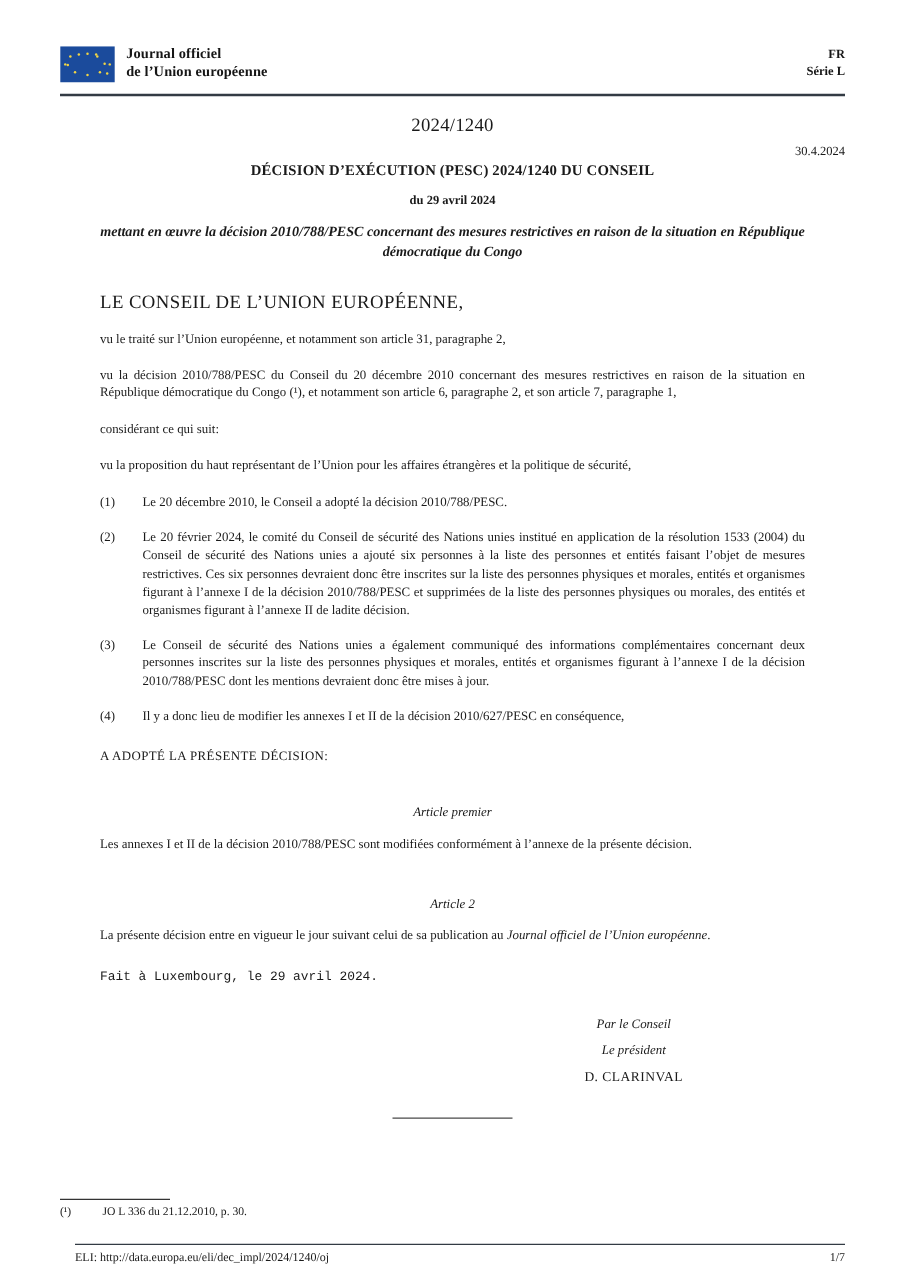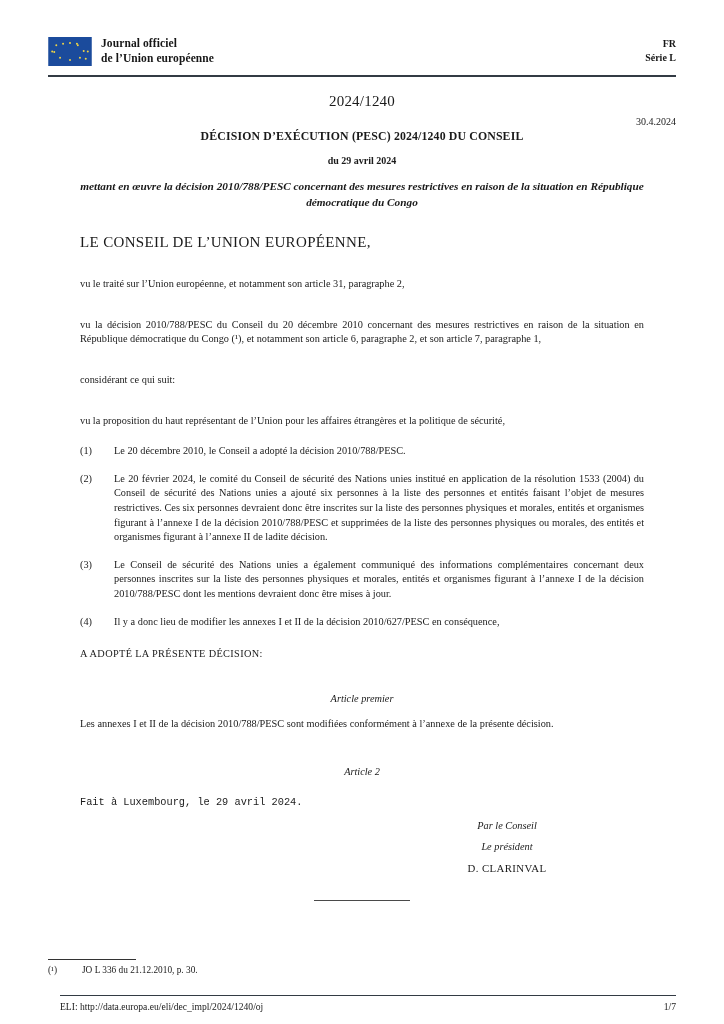--- a/index.html
+++ b/index.html
@@ -110,21 +110,21 @@
   }
   .smallcaps {
     font-size: 15px;
     font-variant: small-caps;
     letter-spacing: .35px;
   }
   .para {
     font-size: 10.3px;
     line-height: 1.42;
     text-align: justify;
-    margin-top: 26px;
+    margin-top: 14px;
   }
 
   .num-list { margin-top: 16px; }
   .num-item {
     display: flex;
     align-items: flex-start;
     margin-top: 13px;
     font-size: 10.3px;
     line-height: 1.42;
   }
@@ -160,21 +160,21 @@
   em.ital { font-style: italic; }
 
   .place-date {
     margin-top: 19px;
     font-size: 10.3px;
     font-family: Liberation Mono, monospace;
   }
 
   
   .signature {
-    margin-top: 12px;
+    margin-top: 26px;
     text-align: center;
     padding-left: 290px;
   }
   .sig-line {
     font-size: 10.3px;
     font-style: italic;
     margin-bottom: 10px;
   }
   .sig-name {
     font-size: 10.8px;
@@ -305,20 +305,21 @@
         <div class="num-text">Il y a donc lieu de modifier les annexes I et II de la décision 2010/627/PESC en conséquence,</div>
       </div>
     </div>
 
     <div class="adopted">A ADOPTÉ LA PRÉSENTE DÉCISION:</div>
 
     <div class="art-head">Article premier</div>
     <div class="art-body">Les annexes I et II de la décision 2010/788/PESC sont modifiées conformément à l’annexe de la présente décision.</div>
 
     <div class="art-head">Article 2</div>
+    <div class="art-body"><span>La présente décision entre en vigueur le jour suivant celui de sa publication au </span><em class="ital">Journal officiel de l’Union européenne</em><span>.</span></div>
 
     <div class="place-date">Fait à Luxembourg, le 29 avril 2024.</div>
 
     <div class="signature">
       <div class="sig-line">Par le Conseil</div>
       <div class="sig-line">Le président</div>
       <div class="sig-name">D. CLARINVAL</div>
     </div>
 
     <div class="divider-short"></div>

